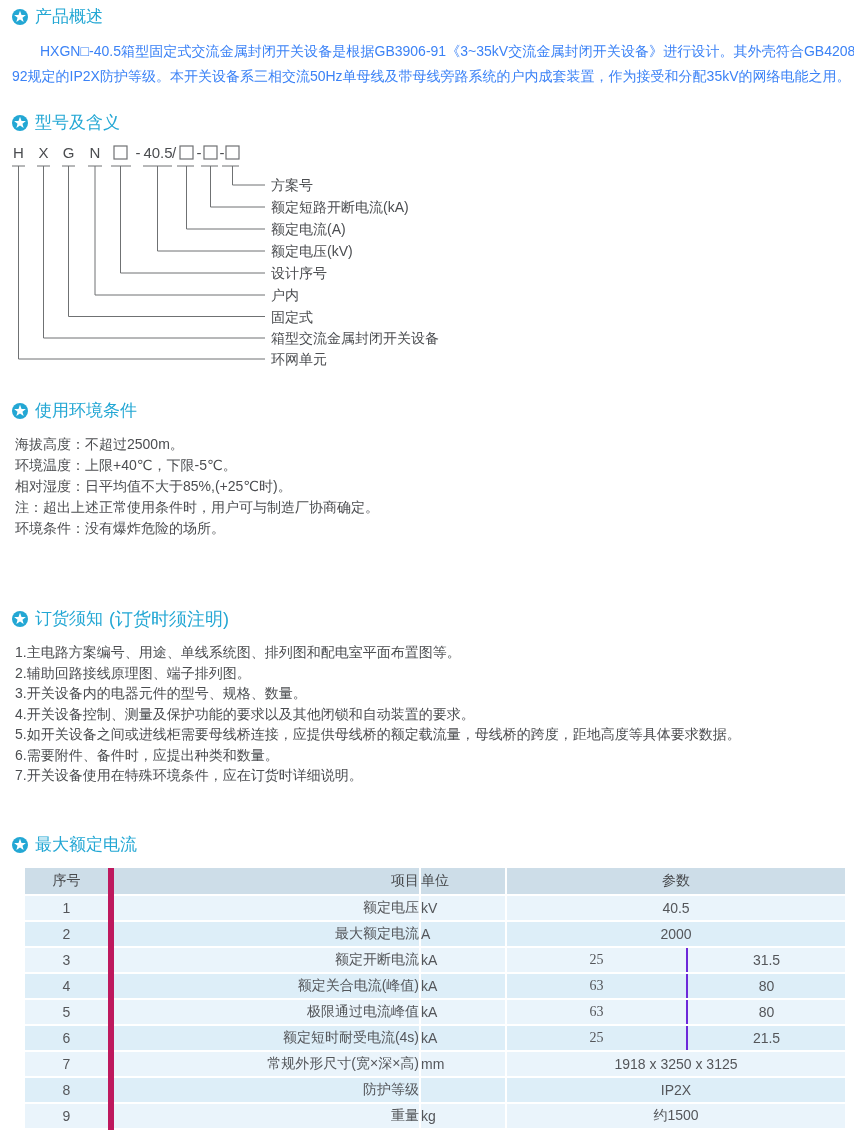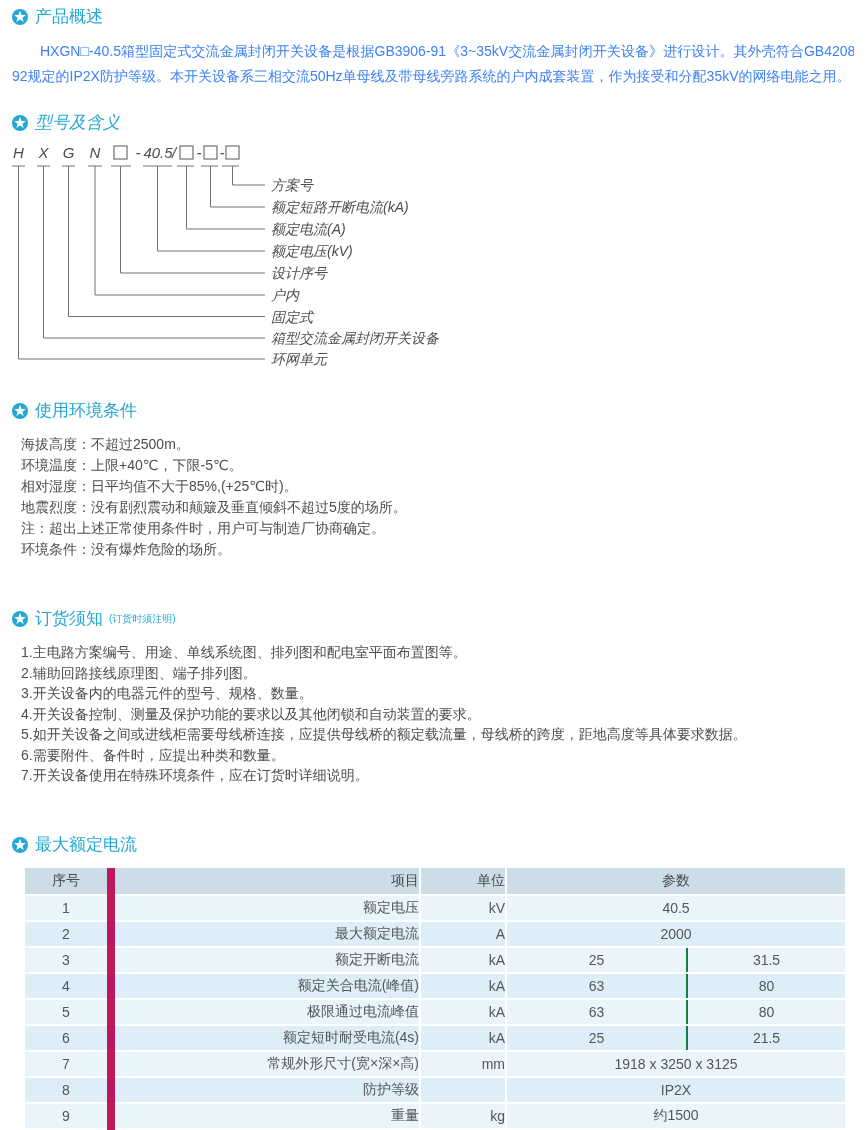--- a/index.html
+++ b/index.html
@@ -10,35 +10,35 @@
     background: #ffffff;
     font-family: "Liberation Sans", "DejaVu Sans", sans-serif;
     color: #4b4d50;
     overflow: hidden;
   }
   .section { position: absolute; left: 12px; width: 848px; }
 
   .section-title { display: flex; align-items: center; color: #23a7d4; font-size: 17px; line-height: 22px; }
   .section-title .bullet { width: 16px; height: 16px; margin-right: 7px; display: inline-block; }
   .section-title .bullet svg { display: block; }
-  .section-title .note { font-size: 10px; margin-left: 6px; color: #23a7d4; }
+  .section-title .note { font-size: 18px; margin-left: 6px; color: #23a7d4; }
 
   .overview-body {
     margin: 11px 0 0 0;
     font-size: 14px;
     line-height: 25px;
     text-align: justify;
     text-indent: 28px;
     color: #3b82f6;
   }
 
   .model-svg { margin: 8px 0 0 0; display: block; }
   .model-svg text { font-family: "Liberation Sans", "DejaVu Sans", sans-serif; }
 
-  ul.plain-list { list-style: none; margin: 12px 0 0 9px; padding: 0; font-size: 14px; color: #4b4d50; }
+  ul.plain-list { list-style: none; margin: 12px 0 0 3px; padding: 0; font-size: 14px; color: #4b4d50; }
   ul.env-list li { line-height: 21px; }
   ul.order-list li { line-height: 20.5px; }
 
   table.params {
     margin: 12px 0 0 13px;
     width: 820px;
     border-collapse: collapse;
     table-layout: fixed;
     font-size: 14px;
     color: #54565a;
@@ -47,45 +47,45 @@
     padding: 0;
     font-weight: normal;
     border-bottom: 2px solid #ffffff;
     white-space: nowrap;
     overflow: hidden;
   }
   table.params thead th { background: #cddde8; height: 26px; color: #47494c; }
   table.params tbody td { height: 24px; }
   tr.row-a td { background: #eaf4fb; }
   tr.row-b td { background: #ddeef8; }
-  .c-seq  { text-align: center; border-right: 8px solid #be185d; }
+  .c-seq  { text-align: center; border-right: 6px solid #be185d; }
   .c-item { text-align: right; padding-left: 22px !important; border-right: 2px solid #ffffff; }
-  .c-unit { text-align: right; border-right: 2px solid #ffffff; }
+  .c-unit { text-align: left; border-right: 2px solid #ffffff; }
   .c-param { text-align: center; }
-  .c-split-a { border-right: 2px solid #15803d; }
+  .c-split-a { border-right: 2px solid #6d28d9; font-family: Liberation Serif, serif; }
 </style>
 </head>
 <body>
 
 <div class="page">
 
   <div class="section" style="top:6px;">
     <div class="section-title">
       <span class="bullet">
         <svg width="16" height="16" viewBox="0 0 16 16">
           <circle cx="8" cy="8" r="8" fill="#23a7d4"></circle>
           <path d="M8 1.8 L9.53 5.9 L13.9 6.08 L10.47 8.8 L11.64 13.02 L8 10.6 L4.36 13.02 L5.53 8.8 L2.1 6.08 L6.47 5.9 Z" fill="#ffffff"></path>
         </svg>
       </span>
       <span class="title-text">产品概述</span>
     </div>
     <p class="overview-body">HXGN□-40.5箱型固定式交流金属封闭开关设备是根据GB3906-91《3~35kV交流金属封闭开关设备》进行设计。其外壳符合GB4208-92规定的IP2X防护等级。本开关设备系三相交流50Hz单母线及带母线旁路系统的户内成套装置，作为接受和分配35kV的网络电能之用。</p>
   </div>
 
-  <div class="section" style="top:112px;font-style:italic;">
+  <div class="section" style="top:112px;">
     <div class="section-title">
       <span class="bullet">
         <svg width="16" height="16" viewBox="0 0 16 16">
           <circle cx="8" cy="8" r="8" fill="#23a7d4"></circle>
           <path d="M8 1.8 L9.53 5.9 L13.9 6.08 L10.47 8.8 L11.64 13.02 L8 10.6 L4.36 13.02 L5.53 8.8 L2.1 6.08 L6.47 5.9 Z" fill="#ffffff"></path>
         </svg>
       </span>
       <span class="title-text">型号及含义</span>
     </div>
 
@@ -152,21 +152,20 @@
           <circle cx="8" cy="8" r="8" fill="#23a7d4"></circle>
           <path d="M8 1.8 L9.53 5.9 L13.9 6.08 L10.47 8.8 L11.64 13.02 L8 10.6 L4.36 13.02 L5.53 8.8 L2.1 6.08 L6.47 5.9 Z" fill="#ffffff"></path>
         </svg>
       </span>
       <span class="title-text">使用环境条件</span>
     </div>
     <ul class="plain-list env-list">
       <li>海拔高度：不超过2500m。</li>
       <li>环境温度：上限+40℃，下限-5℃。</li>
       <li>相对湿度：日平均值不大于85%,(+25℃时)。</li>
-      <li>地震烈度：没有剧烈震动和颠簸及垂直倾斜不超过5度的场所。</li>
       <li>注：超出上述正常使用条件时，用户可与制造厂协商确定。</li>
       <li>环境条件：没有爆炸危险的场所。</li>
     </ul>
   </div>
 
   <div class="section" style="top:608px;">
     <div class="section-title">
       <span class="bullet">
         <svg width="16" height="16" viewBox="0 0 16 16">
           <circle cx="8" cy="8" r="8" fill="#23a7d4"></circle>

